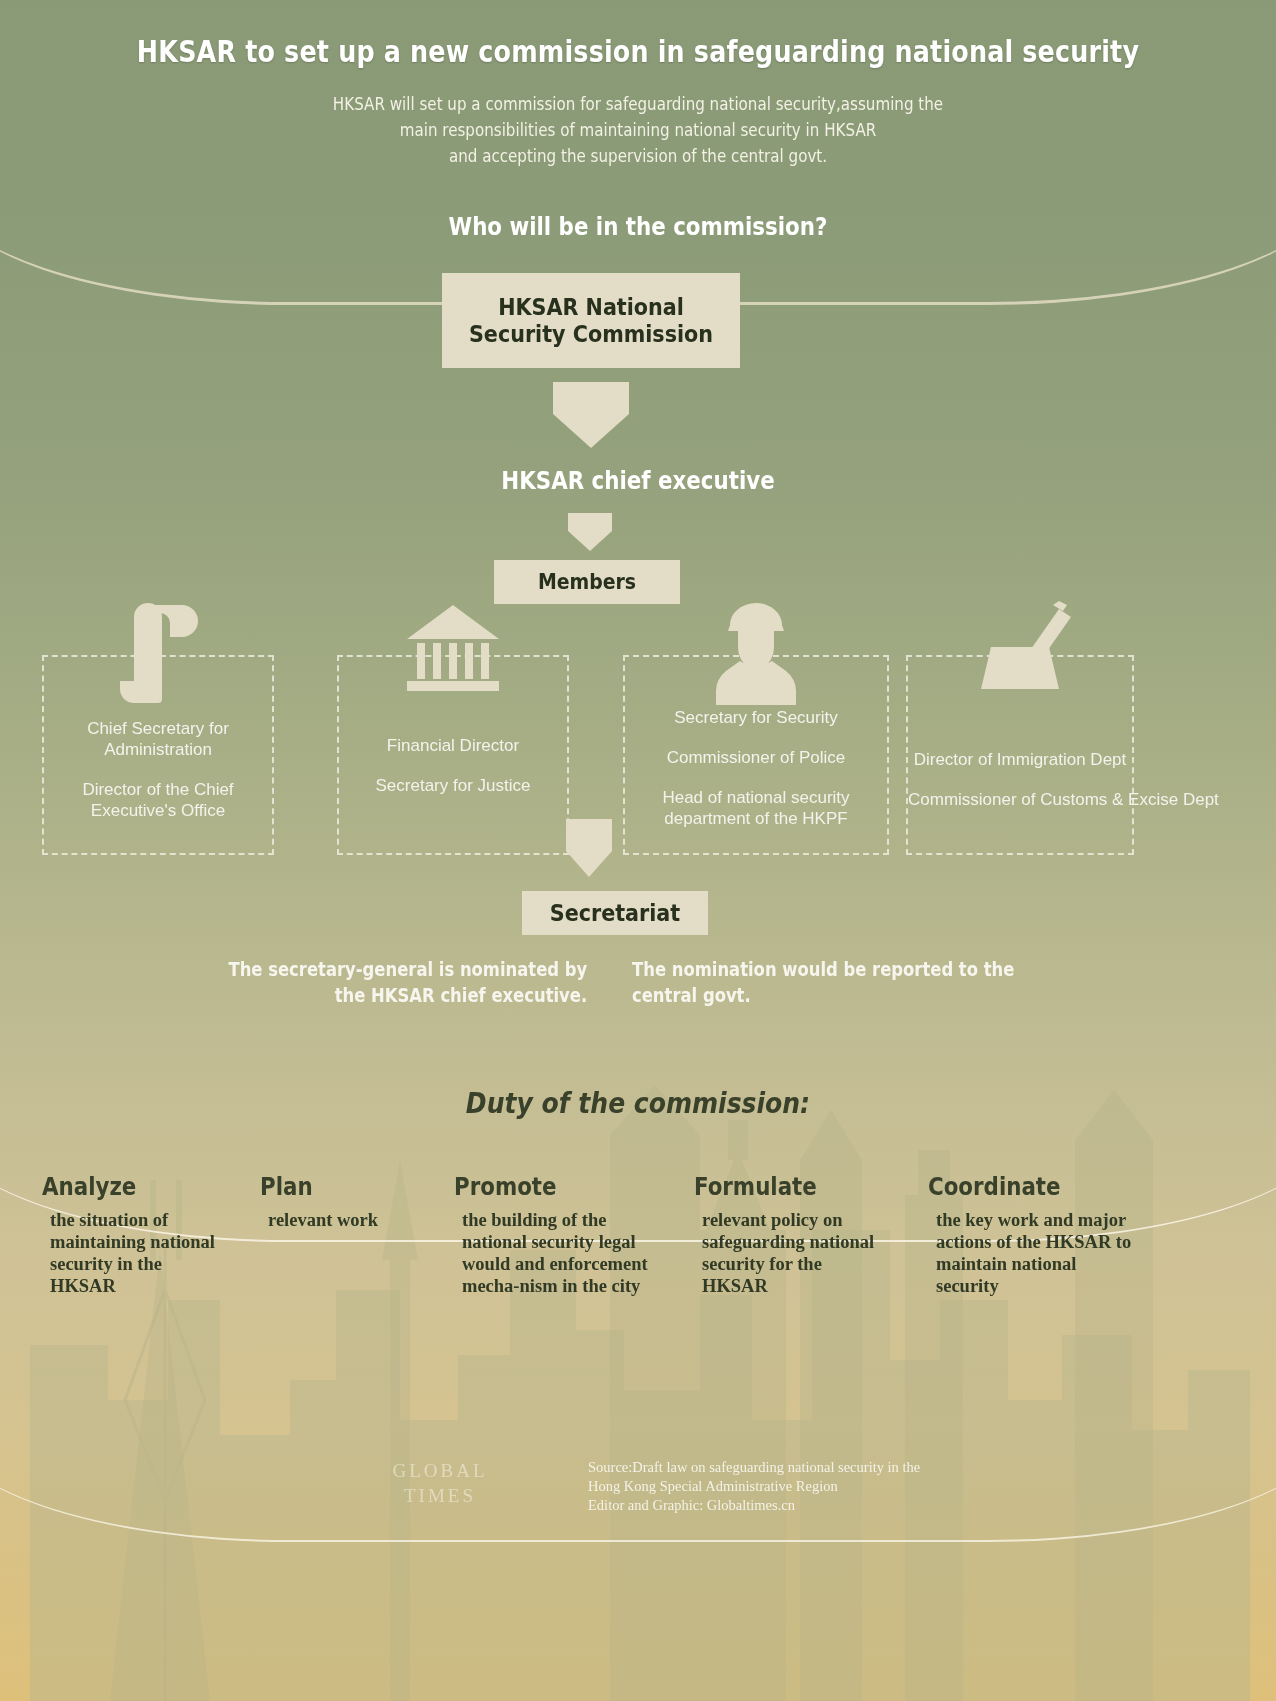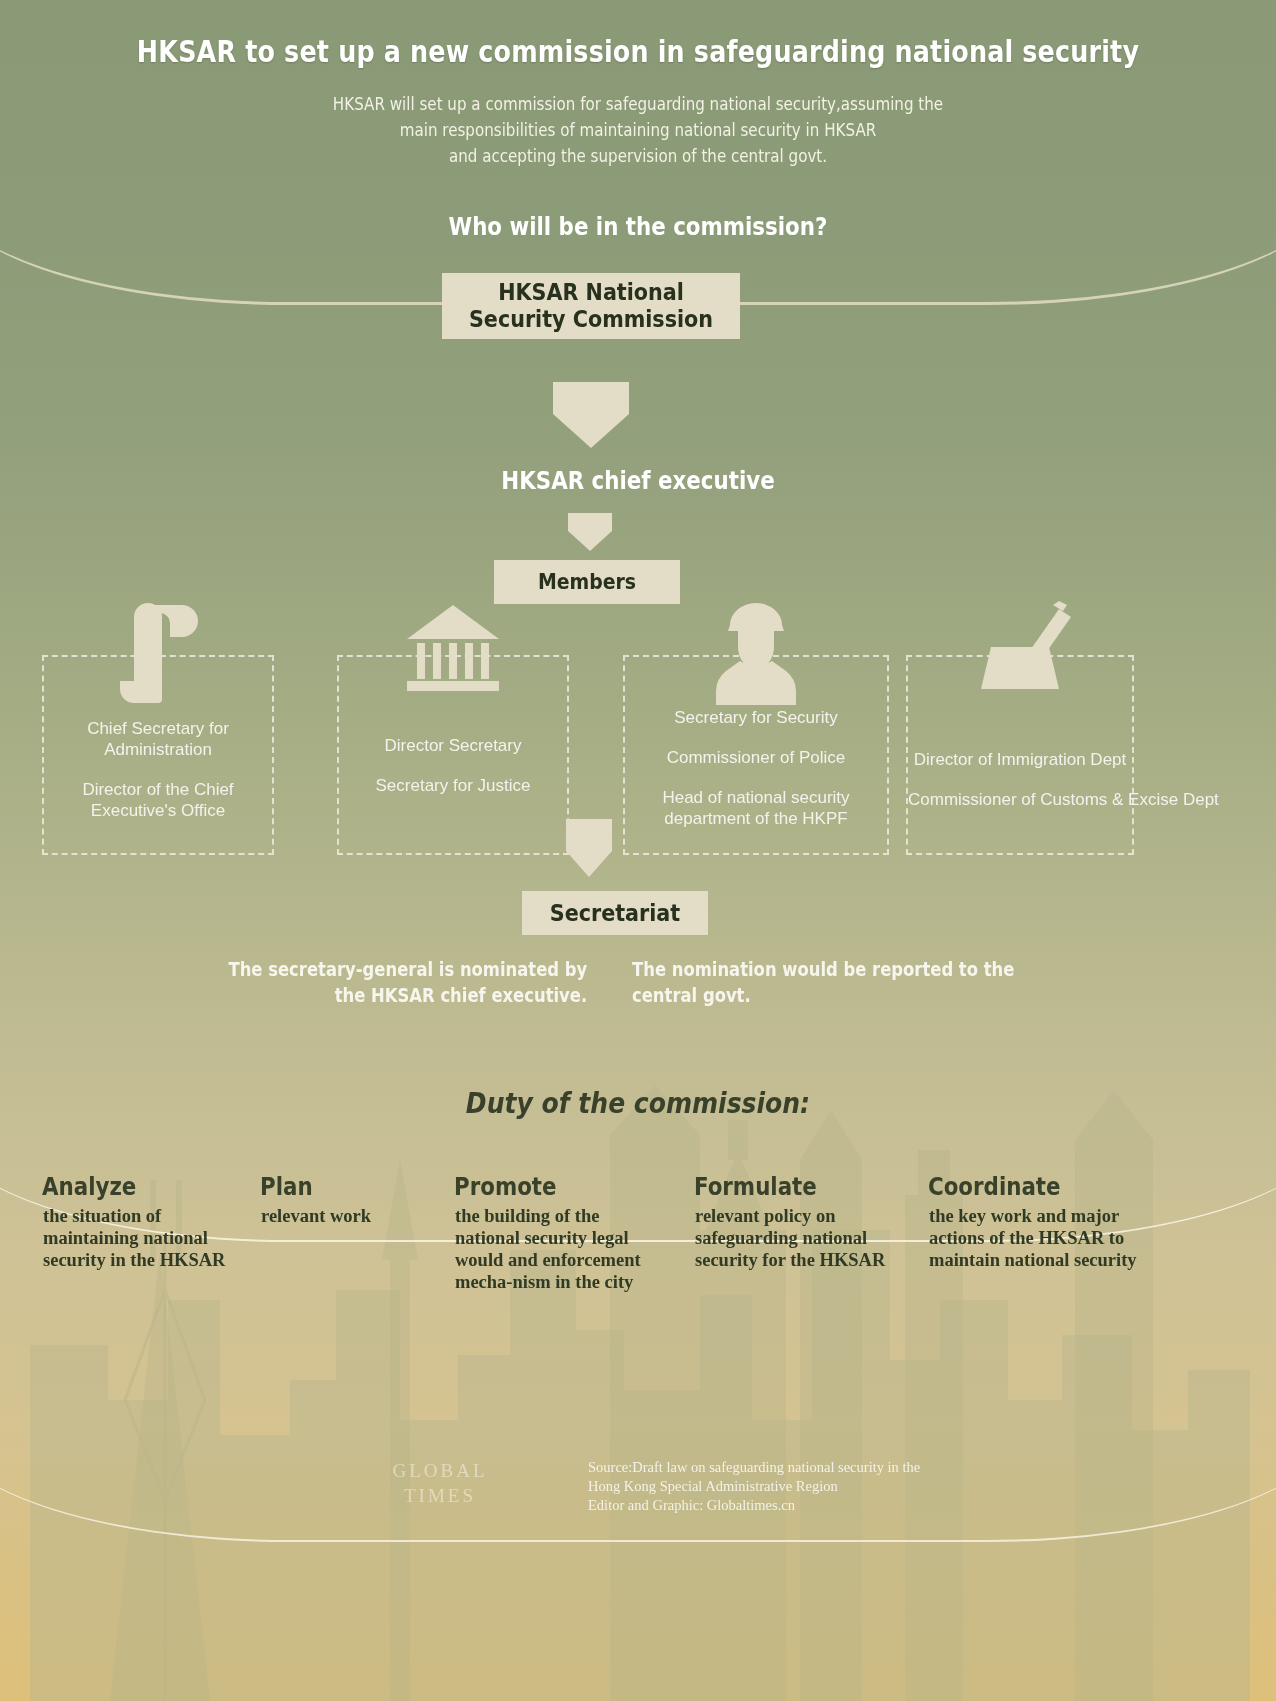--- a/index.html
+++ b/index.html
@@ -49,21 +49,21 @@
     font-family:"DejaVu Sans Condensed","Liberation Sans Narrow","Liberation Sans",sans-serif;
     font-weight:bold;font-size:25px;color:#ffffff;transform:scaleX(.95);
   }
 
   
   .cream-box{
     position:absolute;background:#e3dcc6;color:#27311e;text-align:center;
     font-family:"DejaVu Sans Condensed","Liberation Sans Narrow","Liberation Sans",sans-serif;
     font-weight:bold;display:flex;align-items:center;justify-content:center;
   }
-  #commission-box{left:442px;top:273px;width:298px;height:66px;font-size:23px;line-height:27px;}
+  #commission-box{left:442px;top:273px;width:298px;height:95px;font-size:23px;line-height:27px;}
   #members-box{left:494px;top:560px;width:186px;height:44px;font-size:21px;text-align:right;}
   #secretariat-box{left:522px;top:891px;width:186px;height:44px;font-size:23px;}
 
   .chief-exec{
     position:absolute;top:466px;left:0;width:1276px;text-align:center;
     font-family:"DejaVu Sans Condensed","Liberation Sans Narrow","Liberation Sans",sans-serif;
     font-weight:bold;font-size:25px;color:#ffffff;transform:scaleX(.95);
   }
 
   
@@ -120,21 +120,21 @@
   }
   .duties{position:absolute;top:1172px;left:0;width:1144px;height:180px;}
   .duty{position:absolute;top:0;}
   .duty h3{
     margin:0 0 4px 0;
     font-family:"DejaVu Sans Condensed","Liberation Sans Narrow","Liberation Sans",sans-serif;
     font-weight:bold;font-size:25px;color:#3a412a;transform:scaleX(.95);
     transform-origin:left center;
   }
   .duty p{
-    margin:1px;font-family:"Liberation Serif","DejaVu Serif",serif;
+    margin:8px;font-family:"Liberation Serif","DejaVu Serif",serif;
     font-weight:bold;font-size:18.5px;line-height:22px;color:#313a24;
   }
   .d0{left:42px;width:190px;}
   .d1{left:260px;width:170px;}
   .d2{left:454px;width:208px;}
   .d3{left:694px;width:205px;}
   .d4{left:928px;width:222px;}
 
   
   .footer{position:absolute;top:1448px;left:0;width:1276px;height:130px;}
@@ -258,21 +258,21 @@
     <svg class="member-icon" width="100" height="96" viewBox="0 0 100 96">
       <polygon points="50,6 96,40 4,40" fill="#e3dcc6"></polygon>
       <rect x="14" y="44" width="8" height="36" fill="#e3dcc6"></rect>
       <rect x="30" y="44" width="8" height="36" fill="#e3dcc6"></rect>
       <rect x="46" y="44" width="8" height="36" fill="#e3dcc6"></rect>
       <rect x="62" y="44" width="8" height="36" fill="#e3dcc6"></rect>
       <rect x="78" y="44" width="8" height="36" fill="#e3dcc6"></rect>
       <rect x="4" y="82" width="92" height="10" fill="#e3dcc6"></rect>
     </svg>
     <div class="labels">
-      <div>Director Secretary</div>
+      <div>Financial Director</div>
       <div>Secretary for Justice</div>
     </div>
   </div>
 
   <div class="member-col col3">
     <svg class="member-icon" width="80" height="108" viewBox="0 0 80 108">
       <path d="M14 26 a26 22 0 0 1 52 0 l2 6 h-56 z" fill="#e3dcc6"></path>
       <path d="M22 30 h36 v18 a18 22 0 0 1 -36 0 z" fill="#e3dcc6"></path>
       <path d="M24 62 q16 10 32 0 l14 10 q10 8 10 20 v14 h-80 v-14 q0 -12 10 -20 z" fill="#e3dcc6"></path>
     </svg>

